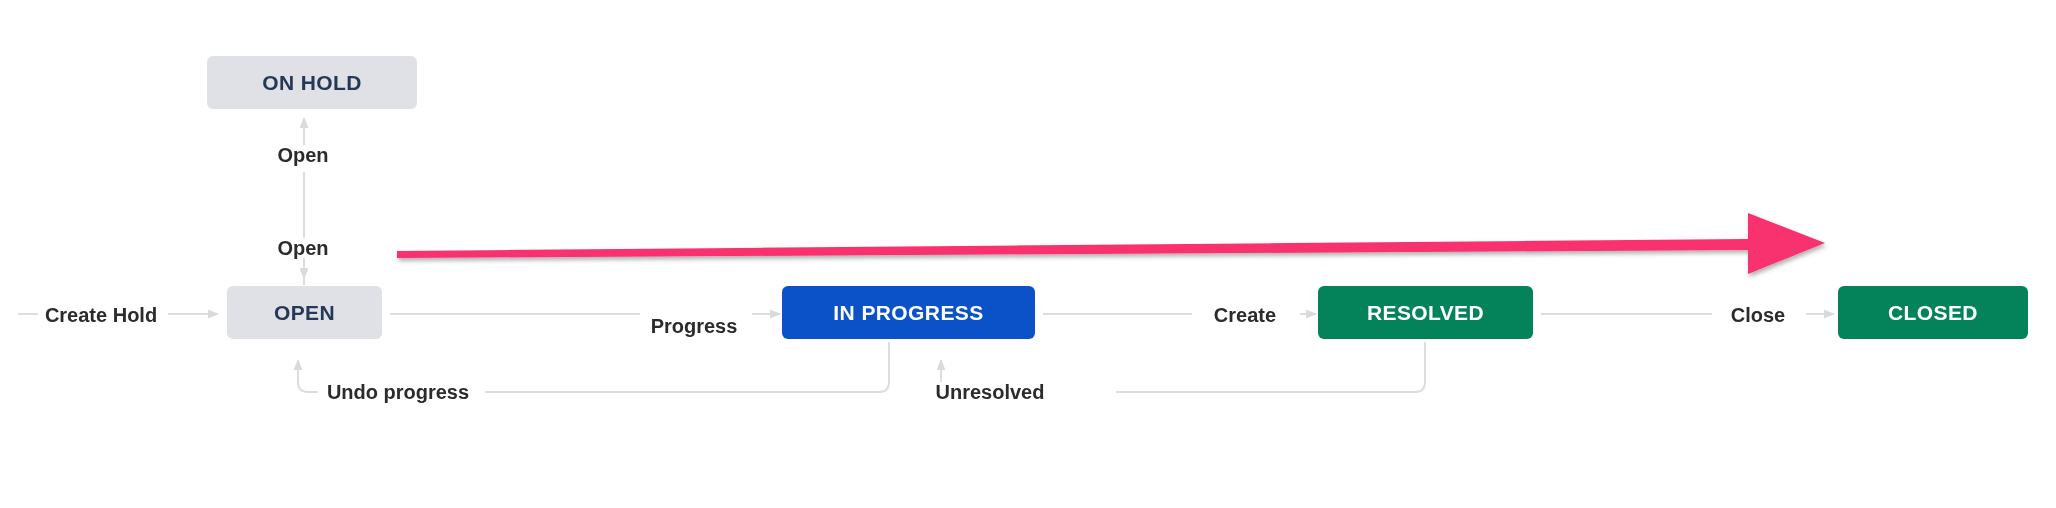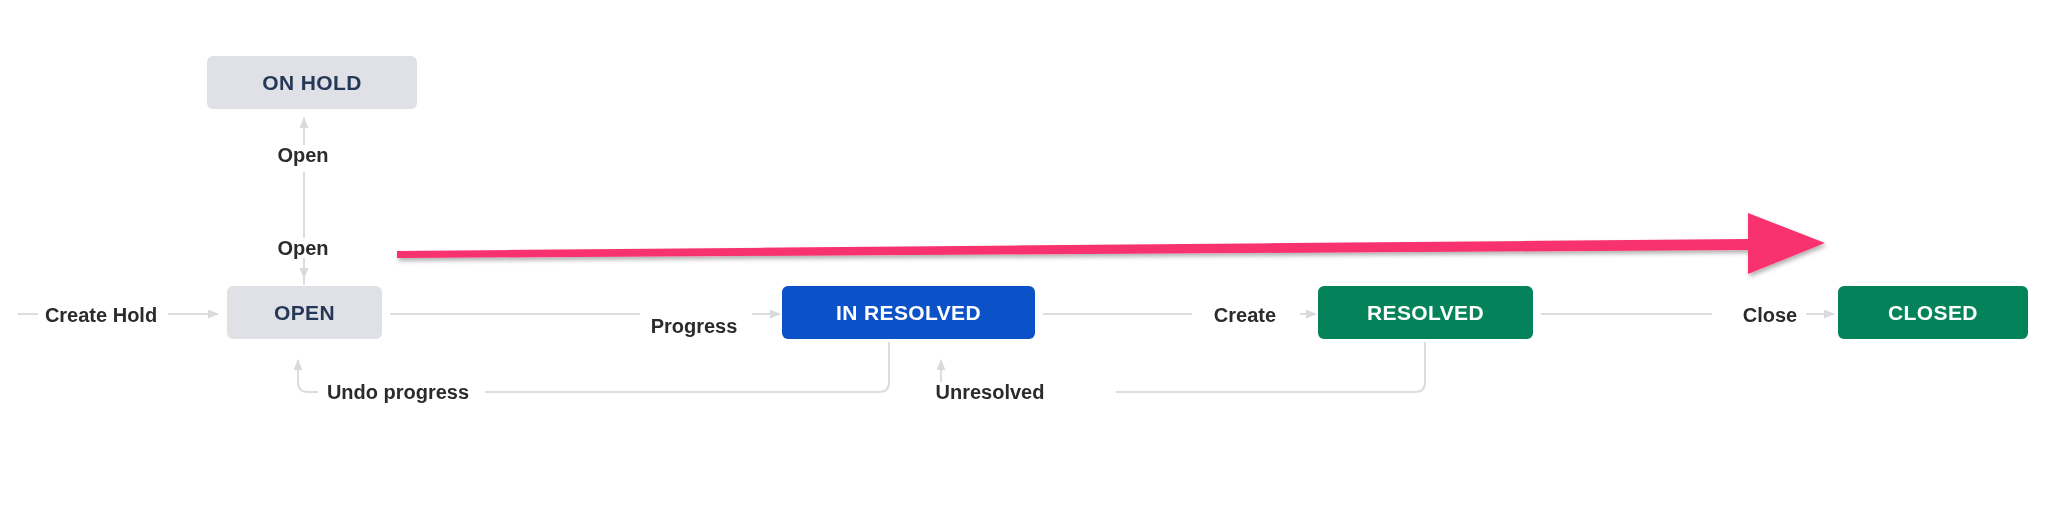--- a/index.html
+++ b/index.html
@@ -137,40 +137,40 @@
 
   <div class="node status-default" style="left:207px; top:56px; width:210px; height:53px;">
     <span>ON HOLD</span>
   </div>
 
   <div class="node status-default" style="left:227px; top:286px; width:155px; height:53px;">
     <span>OPEN</span>
   </div>
 
   <div class="node status-inprogress" style="left:782px; top:286px; width:253px; height:53px;">
-    <span>IN RESOLVED</span>
+    <span>IN PROGRESS</span>
   </div>
 
   <div class="node status-done" style="left:1838px; top:286px; width:190px; height:53px;">
     <span>CLOSED</span>
   </div>
 
   <div class="node status-done" style="left:1318px; top:286px; width:215px; height:53px;">
     <span>RESOLVED</span>
   </div>
 
   <div class="edge-label anchor-center" style="left:101px; top:315px;">Create Hold</div>
 
   <div class="edge-label anchor-center" style="left:303px; top:155px;">Open</div>
 
   <div class="edge-label anchor-center" style="left:303px; top:248px;">Open</div>
 
   <div class="edge-label anchor-center" style="left:694px; top:326px;">Progress</div>
 
   <div class="edge-label anchor-center" style="left:1245px; top:315px;">Create</div>
 
-  <div class="edge-label anchor-center" style="left:1758px; top:315px;margin-left:12px;">Close</div>
+  <div class="edge-label anchor-center" style="left:1758px; top:315px;">Close</div>
 
   <div class="edge-label anchor-center" style="left:398px; top:392px;text-align:right;">Undo progress</div>
 
   <div class="edge-label anchor-center" style="left:990px; top:392px;">Unresolved</div>
 
 </div>
 
 </body></html>

